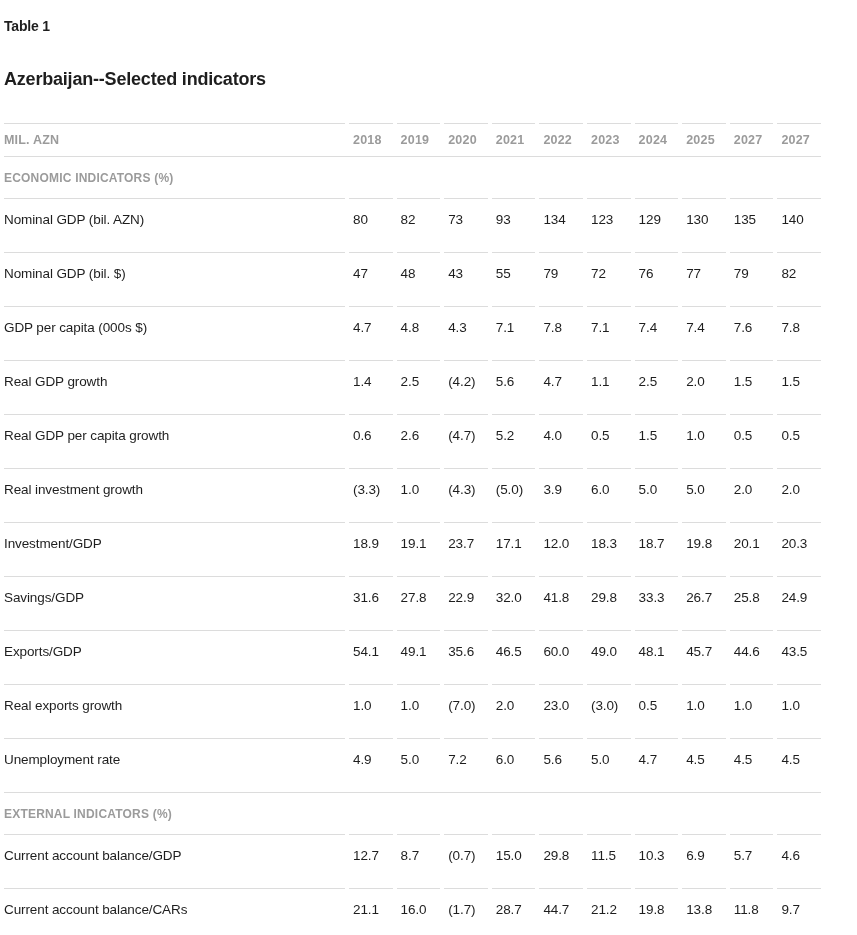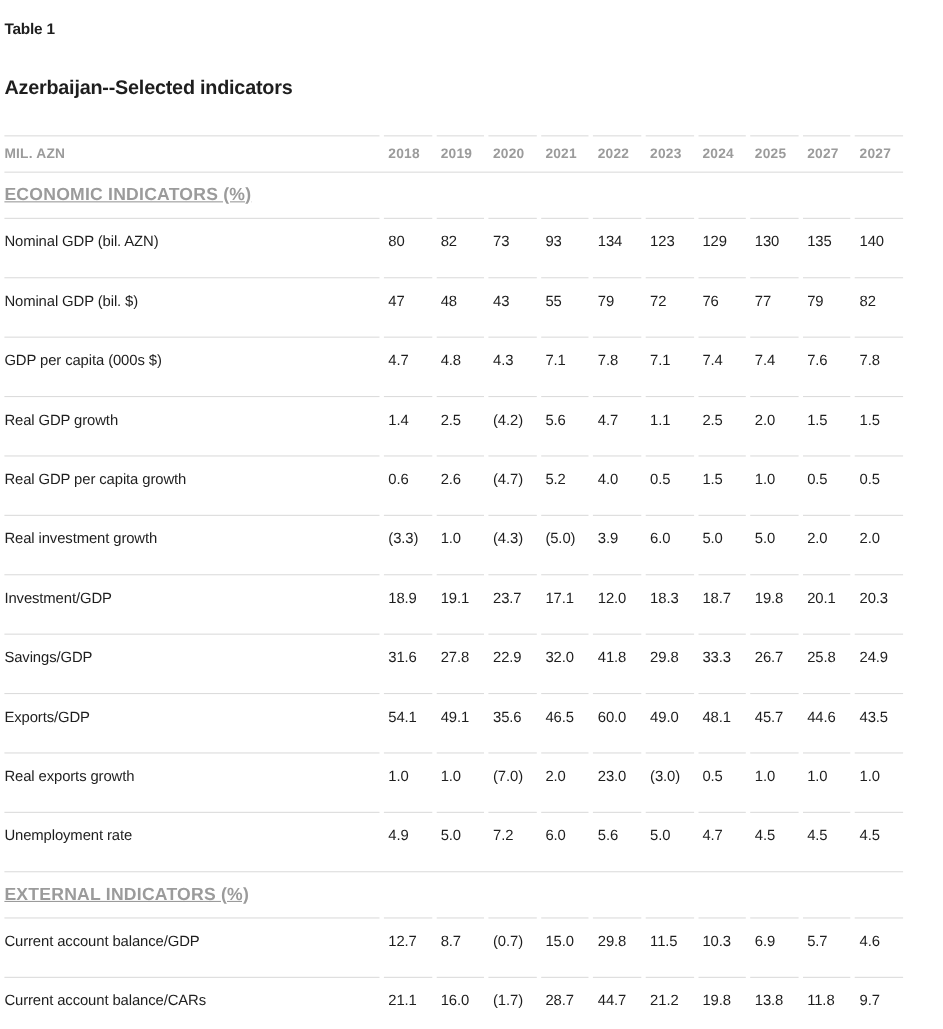--- a/index.html
+++ b/index.html
@@ -54,23 +54,22 @@
 
   .section-row {
     border-top: 1px solid var(--border-light, #d6d6d6);
     height: 42px;
     display: flex;
     align-items: center;
   }
   .section-cell {
     color: var(--text-gray, #9b9b9b);
     font-weight: 700;
-    font-size: 16px;
+    font-size: 12px;
     letter-spacing: 0.2px;
-    text-decoration: underline;
   }
 
   .data-row .cell {
     height: 54px;
     padding-top: 13px;
     font-size: 13.5px;
     line-height: 16px;
     letter-spacing: -0.1px;
   }
   .value-cell { padding-left: 4px; }

